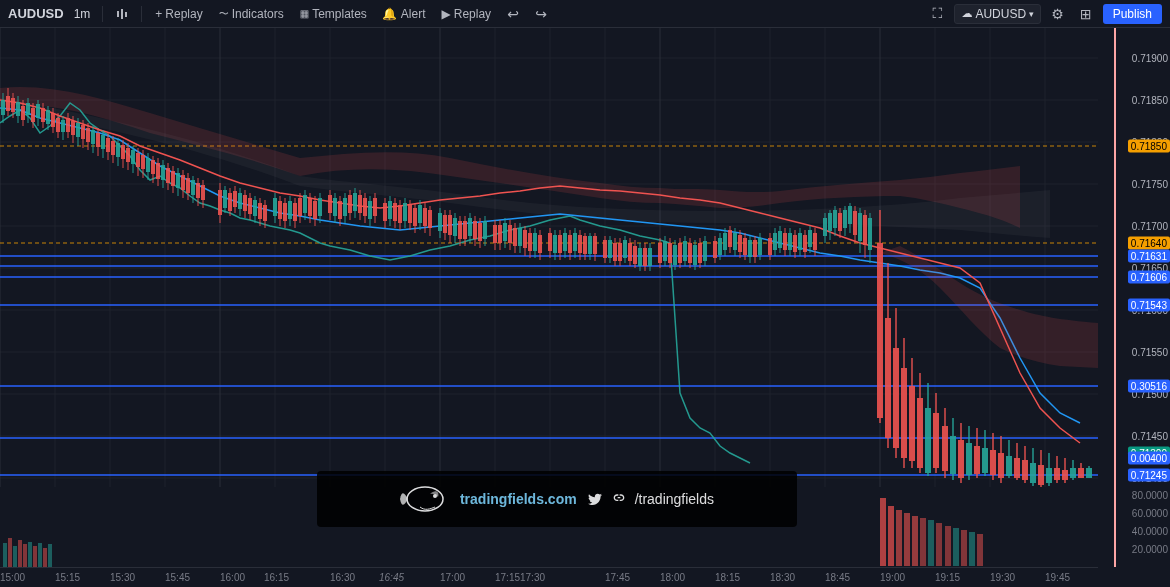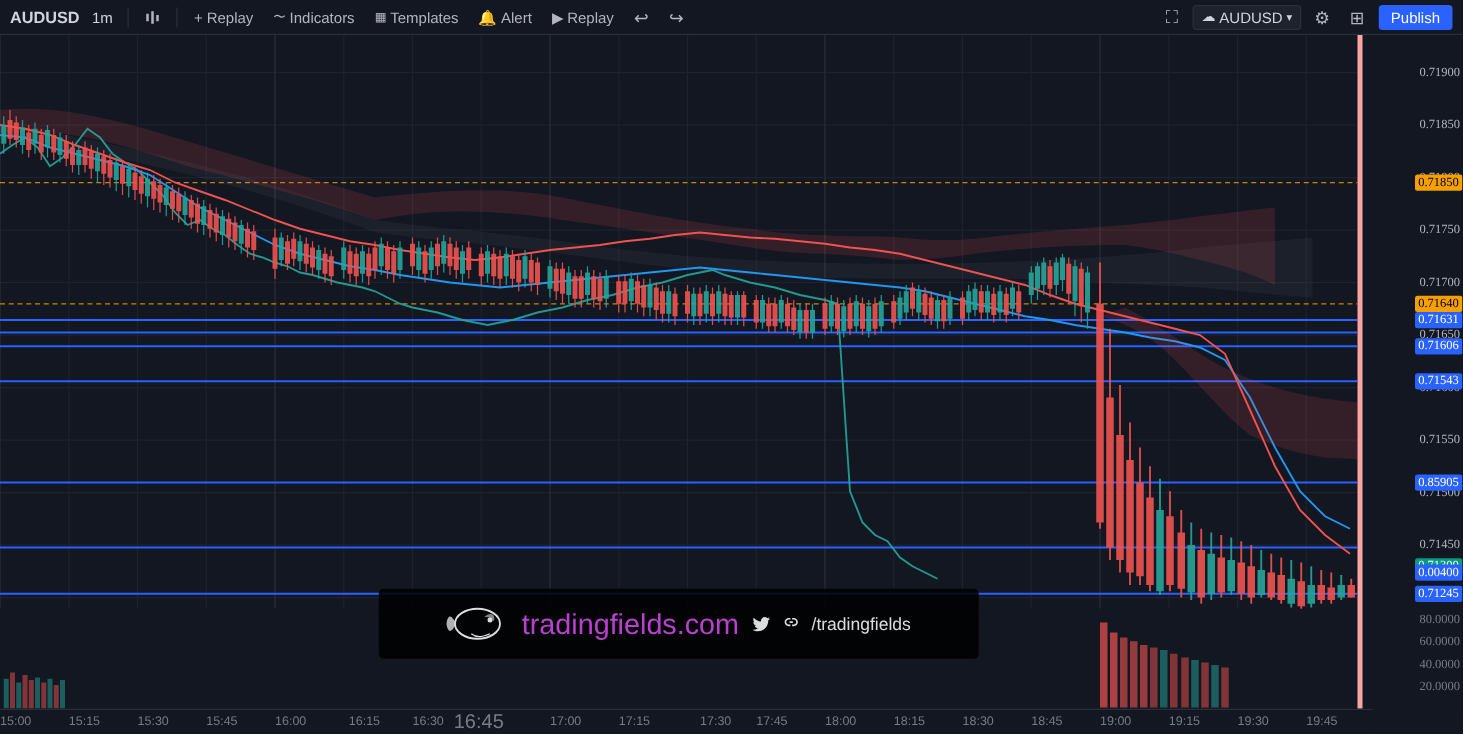--- a/index.html
+++ b/index.html
@@ -78,21 +78,21 @@
       display: flex; align-items: center;
     }
 
     
     #watermark {
       position: absolute; bottom: 60px; left: 50%; transform: translateX(-50%);
       display: flex; align-items: center; gap: 10px;
       background: #000; padding: 8px 20px; border-radius: 4px;
       opacity: 0.85; width: 480px; justify-content: center;
     }
-    #watermark .site-name { font-size: 23px; color: #d946ef; font-weight: normal; }
+    #watermark .site-name { font-size: 14px; color: #7dd3fc; font-weight: bold; }
     #watermark .social { display: flex; gap: 8px; color: #fff; font-size: 14px; align-items: center; }
   </style>
 </head>
 <body>
 
 <div id="toolbar">
   <span class="pair">AUDUSD</span>
   <span class="timeframe">1m</span>
   <span class="sep"></span>
 
@@ -675,64 +675,64 @@
           <path d="M11 5H9C6.24 5 4 7.24 4 10s2.24 5 5 5h2v-2H9c-1.66 0-3-1.34-3-3s1.34-3 3-3h2V5zm2 0v2h2c1.66 0 3 1.34 3 3s-1.34 3-3 3h-2v2h2c2.76 0 5-2.24 5-5s-2.24-5-5-5h-2zm-3 4v2h4V9H10z"></path>
         </svg>
         <span>/tradingfields</span>
       </div>
     </div>
 
     <div id="time-axis">
     </div>
   </div>
 
-  <div id="price-axis" style="position:relative; width:84px; background:#131722; height:539px; border-left:4px solid #fca5a5; flex-shrink:0;font-family:Liberation Serif, serif;">
+  <div id="price-axis" style="position:relative; width:56px; background:#131722; height:539px; border-left:2px solid #fca5a5; flex-shrink:0;">
 
     <span class="price-label" style="top:30px;">0.71900</span>
     <span class="price-label" style="top:72px;">0.71850</span>
     <span class="price-label" style="top:114px;">0.71800</span>
     <span class="price-label" style="top:156px;">0.71750</span>
     <span class="price-label" style="top:198px;">0.71700</span>
     <span class="price-label" style="top:240px;margin-left:22px;">0.71650</span>
     <span class="price-label" style="top:282px;">0.71600</span>
     <span class="price-label" style="top:324px;margin-left:40px;">0.71550</span>
     <span class="price-label" style="top:366px;">0.71500</span>
     <span class="price-label" style="top:408px;">0.71450</span>
     <span class="price-label" style="top:450px;">0.71400</span>
 
     <span class="price-label orange-hl" style="top:118px;">0.71850</span>
     <span class="price-label orange-hl" style="top:215px;margin-left:40px;">0.71640</span>
     <span class="price-label blue-hl" style="top:228px;">0.71631</span>
     <span class="price-label blue-hl" style="top:249px;">0.71606</span>
     <span class="price-label blue-hl" style="top:277px;">0.71543</span>
-    <span class="price-label blue-hl" style="top:358px;">0.85905</span>
+    <span class="price-label blue-hl" style="top:358px;">0.30516</span>
     <span class="price-label green-hl" style="top:425px;">0.71300</span>
     <span class="price-label blue-hl" style="top:430px;">0.00400</span>
     <span class="price-label blue-hl" style="top:447px;">0.71245</span>
 
     <span style="position:absolute; right:2px; top:462px; font-size:10px; color:#787b86;">80.0000</span>
     <span style="position:absolute; right:2px; top:480px; font-size:10px; color:#787b86;">60.0000</span>
     <span style="position:absolute; right:2px; top:498px; font-size:10px; color:#787b86;">40.0000</span>
     <span style="position:absolute; right:2px; top:516px; font-size:10px; color:#787b86;">20.0000</span>
   </div>
 
 </div>
 
 <div style="position:absolute; bottom:0; left:0; width:1098px; height:20px; background:#131722; border-top:1px solid #2a2e39; display:flex; align-items:center;">
   <span style="position:absolute;left:0px;font-size:10px;color:#787b86;">15:00</span>
   <span style="position:absolute;left:55px;font-size:10px;color:#787b86;">15:15</span>
   <span style="position:absolute;left:110px;font-size:10px;color:#787b86;">15:30</span>
   <span style="position:absolute;left:165px;font-size:10px;color:#787b86;">15:45</span>
   <span style="position:absolute;left:220px;font-size:10px;color:#787b86;">16:00</span>
-  <span style="position:absolute;left:279px;font-size:10px;color:#787b86;">16:15</span>
+  <span style="position:absolute;left:264px;font-size:10px;color:#787b86;">16:15</span>
   <span style="position:absolute;left:330px;font-size:10px;color:#787b86;">16:30</span>
-  <span style="position:absolute;left:363px;font-size:16px;color:#787b86;">16:45</span>
+  <span style="position:absolute;left:379px;font-size:10px;color:#787b86;font-style:italic;">16:45</span>
   <span style="position:absolute;left:440px;font-size:10px;color:#787b86;">17:00</span>
   <span style="position:absolute;left:495px;font-size:10px;color:#787b86;">17:15</span>
-  <span style="position:absolute;left:560px;font-size:10px;color:#787b86;">17:30</span>
+  <span style="position:absolute;left:520px;font-size:10px;color:#787b86;">17:30</span>
   <span style="position:absolute;left:605px;font-size:10px;color:#787b86;">17:45</span>
   <span style="position:absolute;left:660px;font-size:10px;color:#787b86;">18:00</span>
   <span style="position:absolute;left:715px;font-size:10px;color:#787b86;">18:15</span>
   <span style="position:absolute;left:770px;font-size:10px;color:#787b86;">18:30</span>
   <span style="position:absolute;left:825px;font-size:10px;color:#787b86;">18:45</span>
   <span style="position:absolute;left:880px;font-size:10px;color:#787b86;">19:00</span>
   <span style="position:absolute;left:935px;font-size:10px;color:#787b86;">19:15</span>
   <span style="position:absolute;left:990px;font-size:10px;color:#787b86;">19:30</span>
   <span style="position:absolute;left:1045px;font-size:10px;color:#787b86;">19:45</span>
 </div>

